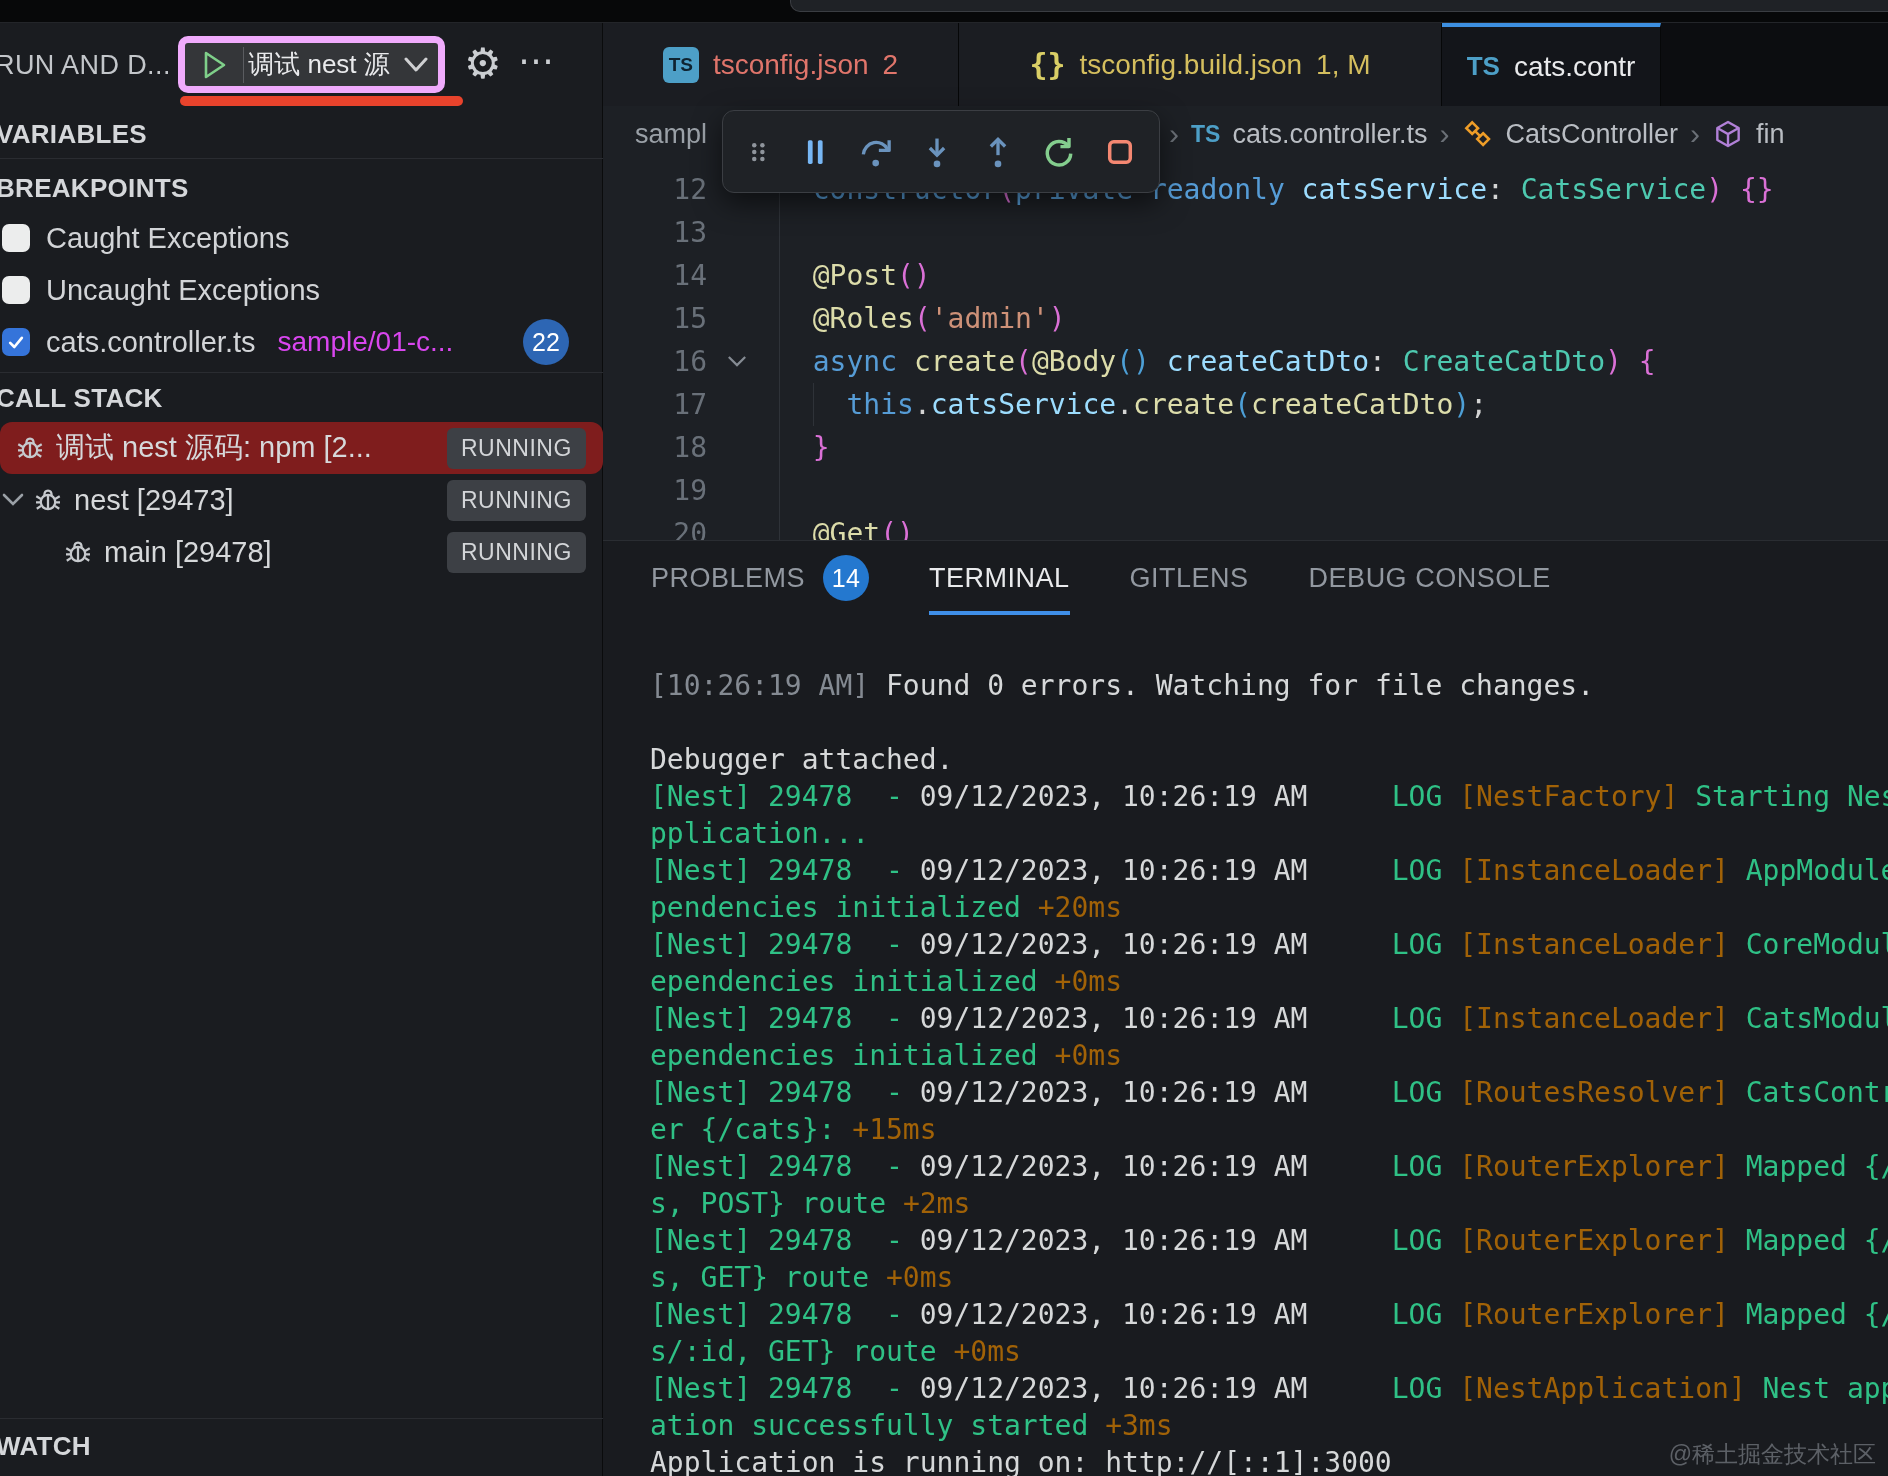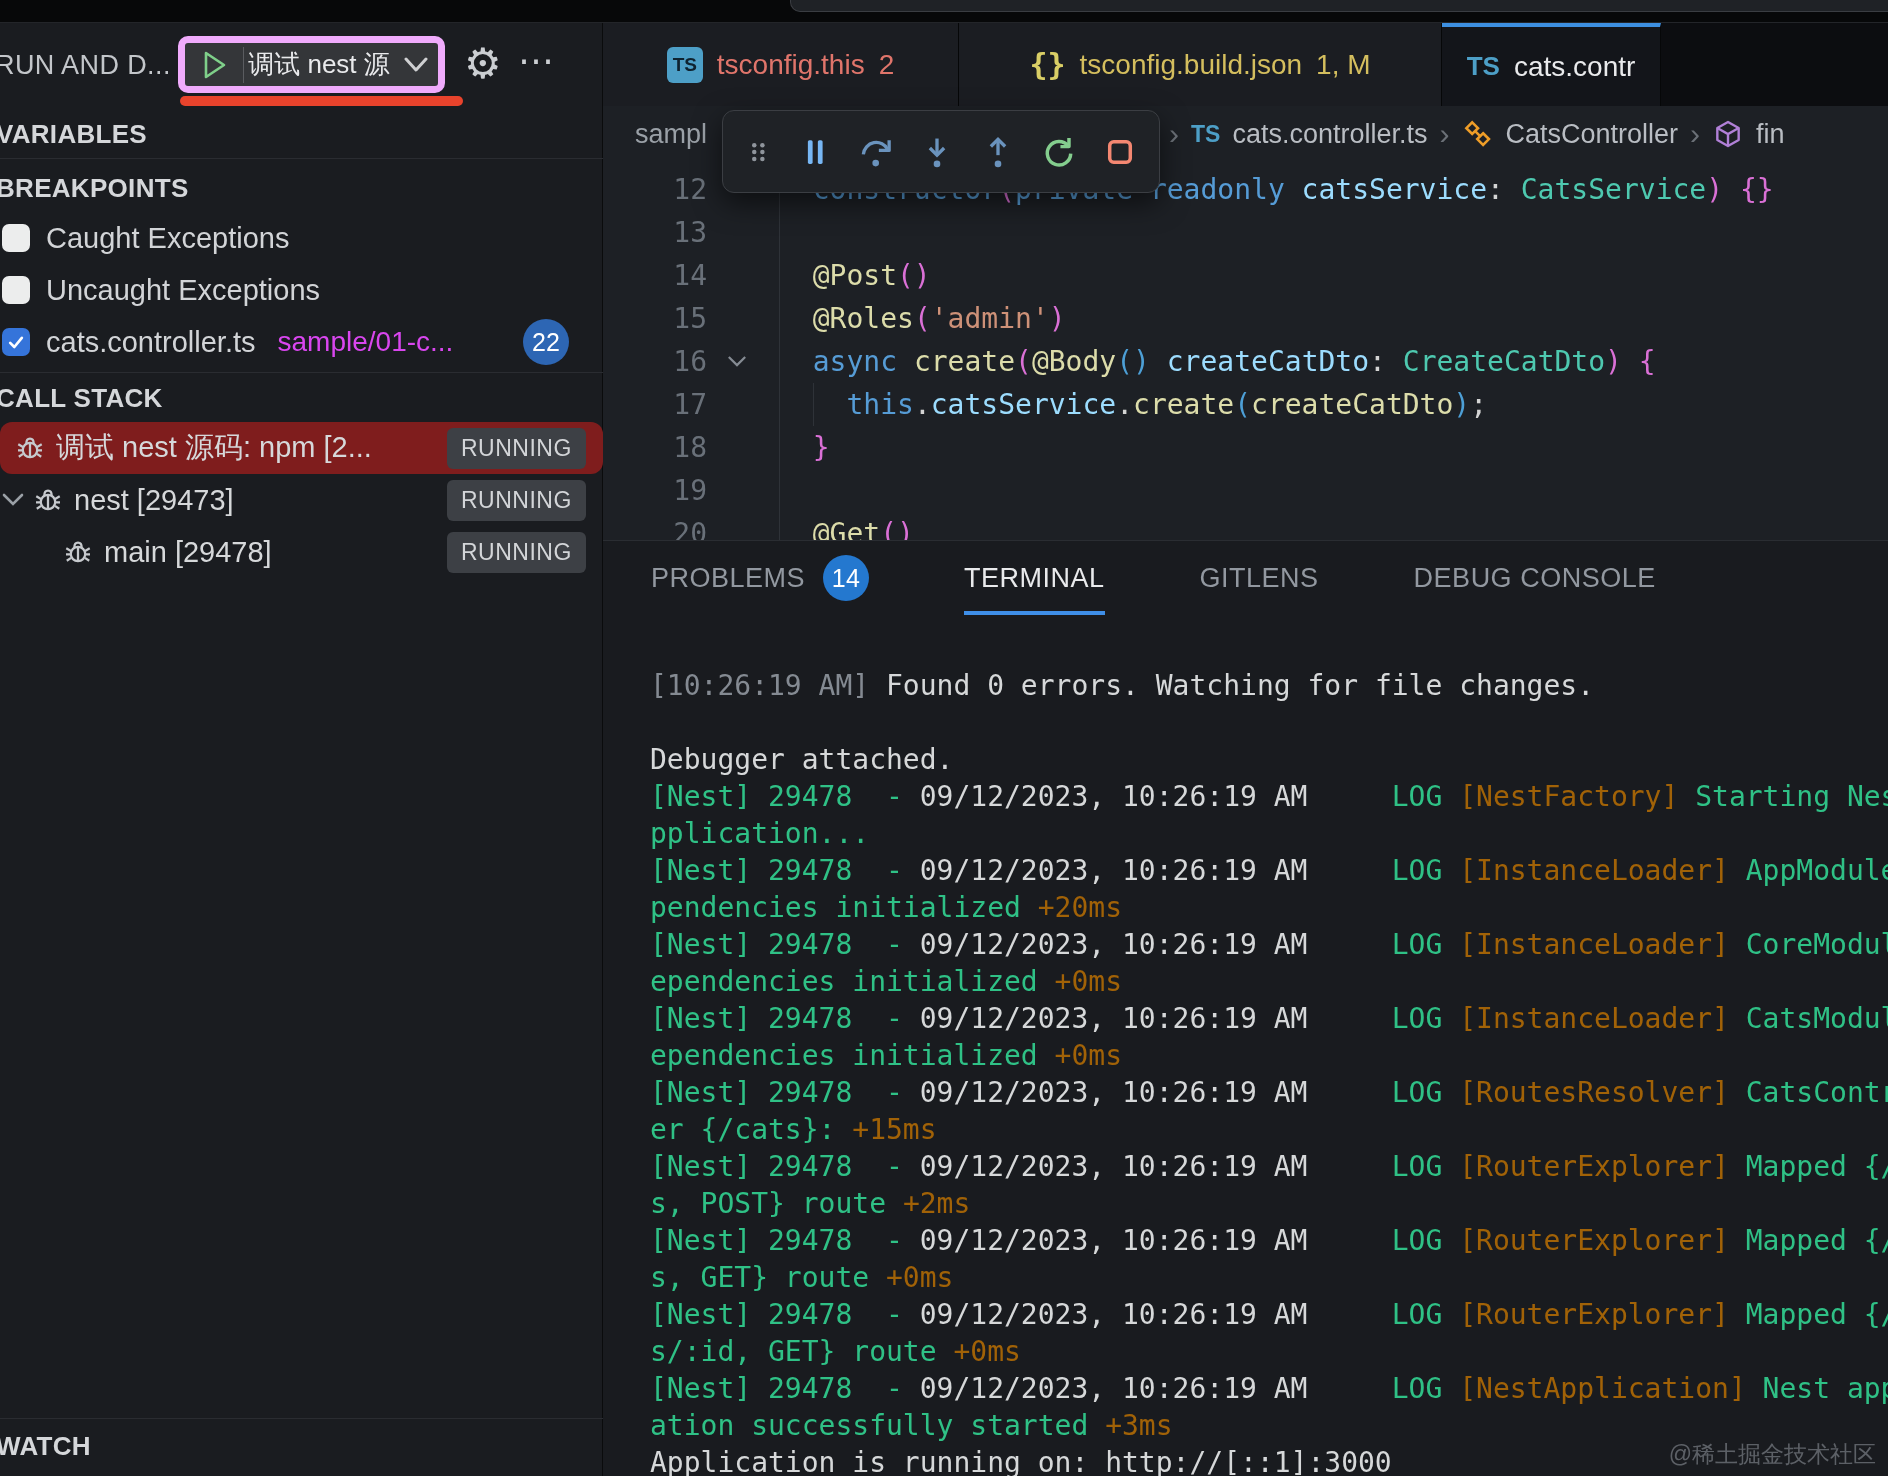--- a/index.html
+++ b/index.html
@@ -100,21 +100,21 @@
           color:#858b93; }
   .code-text { position:absolute; left:176px; }
   .guide1 { position:absolute; left:176px; top:6px; bottom:0; width:1px; background:#2e3238; }
   .guide2 { position:absolute; left:210px; top:221px; height:43px; width:1px; background:#2e3238; }
   .kw{color:#569cd6} .fn{color:#dcdcaa} .str{color:#ce9178} .type{color:#4ec9b0}
   .var{color:#9cdcfe} .p{color:#d4d4d4} .b1{color:#da70d6} .b2{color:#4d9fd6}
 
   
   .panel { position:absolute; left:603px; top:540px; right:0; bottom:0;
            background:#191b1f; border-top:1px solid #2a2d32; z-index:1; }
-  .panel-tabs { height:74px; display:flex; align-items:flex-start; padding-left:48px; gap:95px; }
+  .panel-tabs { height:74px; display:flex; align-items:flex-start; padding-left:48px; gap:60px; }
   .ptab { height:74px; display:flex; align-items:center; gap:18px; font-size:27px;
           color:#9298a0; letter-spacing:.5px; cursor:pointer;
           border-bottom:4px solid transparent; padding-top:4px; }
   .ptab.active { color:#e9eaec; border-bottom-color:#3f8fe8; }
   .pbadge { min-width:46px; height:46px; border-radius:23px; background:#2478cf; color:#fff;
             font-size:25px; display:flex; align-items:center; justify-content:center; padding:0 6px; }
 
   .terminal { position:relative; padding:52px 0 0 47px;
               font-family:"DejaVu Sans Mono",monospace; font-size:28px; line-height:37px; }
   .t-line { white-space:pre; height:37px; }
@@ -220,21 +220,21 @@
         </div>
       </div>
 
     <div class="sb-div" style="top:1395px"></div>
     <div class="sb-header" style="top:1408px">WATCH</div>
   </div>
 
   <div class="tabbar" id="tabbar">
       <div class="tab" style="width: 356px;">
         <span class="ts-square">TS</span>
-        <span style="color: rgb(224, 117, 107);">tsconfig.this</span>
+        <span style="color: rgb(224, 117, 107);">tsconfig.json</span>
         <span style="color: rgb(224, 117, 107);">2</span>
       </div>
       <div class="tab" style="width: 483px;">
         <span class="braces-icon">{}</span>
         <span style="color: rgb(212, 190, 94);">tsconfig.build.json</span>
         <span style="color: rgb(212, 190, 94);">1, M</span>
       </div>
       <div class="tab active" style="width: 219px;">
         <span class="ts-text">TS</span>
         <span style="color: rgb(233, 234, 236);">cats.contr</span>

